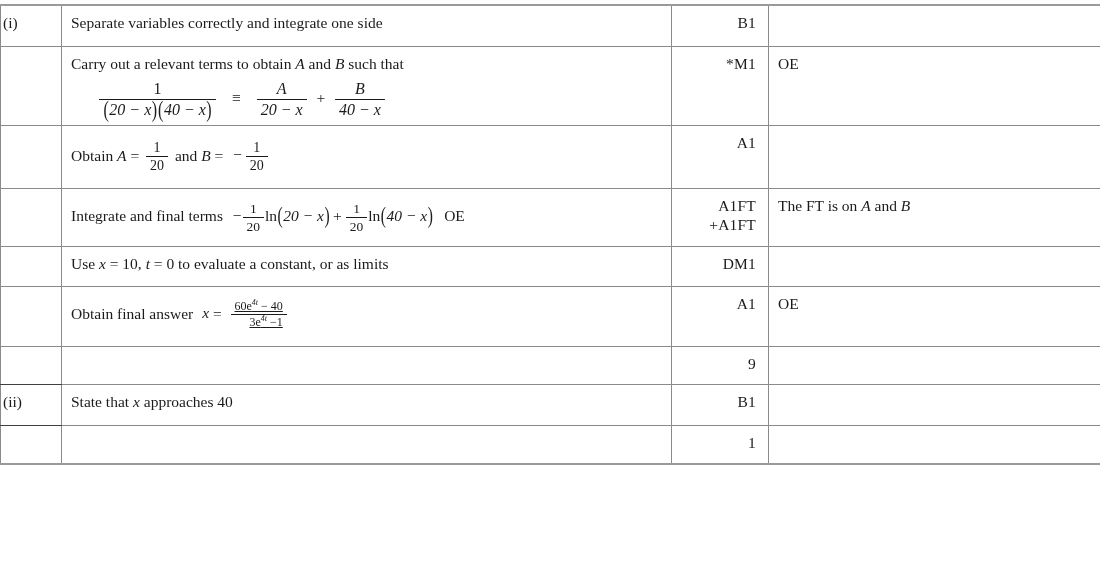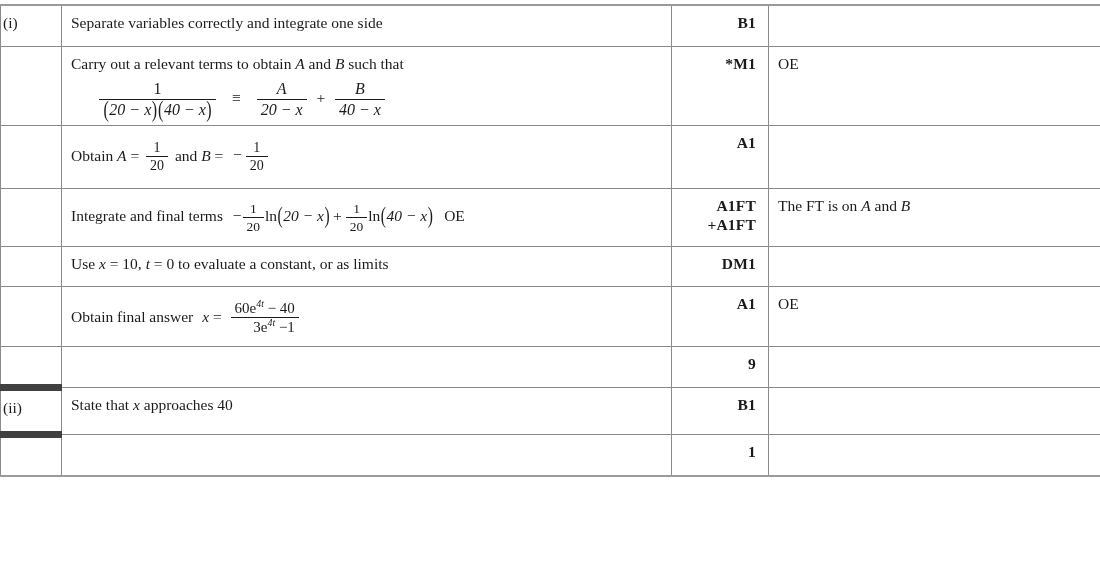--- a/index.html
+++ b/index.html
@@ -54,38 +54,38 @@
     font-size: 15.5px;
     line-height: 1.28;
   }
   .cell.part {
     padding-left: 2px;
     padding-top: 7px;
     font-size: 15.5px;
   }
   .cell.mark {
     text-align: right;
-    font-weight: bold;
+    font-weight: normal;
     padding-right: 12px;
     font-size: 15.5px;
     letter-spacing: .2px;
   }
   .cell.comment {
     padding-left: 9px;
     font-size: 15.5px;
   }
 
   
   td.part-cell {
     border-left: none;
     border-top: none;
     border-bottom: none;
   }
   td.part-cell.top-seg { border-top: none; }
-  td.part-cell.rule-below { border-bottom: 7px solid #404040; }
+  td.part-cell.rule-below { border-bottom: 1px solid #404040; }
 
   
   tr.r-h40  td { height: 40px; }
   tr.r-h78  td { height: 77px; }
   tr.r-h62  td { height: 62px; }
   tr.r-h57  td { height: 57px; }
   tr.r-h39  td { height: 39px; }
   tr.r-h59  td { height: 59px; }
   tr.r-h37  td { height: 37px; }
 
@@ -295,21 +295,21 @@
 
       <tr class="r-h59">
         <td class="part-cell">
           <div class="cell part"></div>
         </td>
         <td>
           <div class="cell" style="padding-top:13px;">
             <span>Obtain final answer</span>
             <span class="it" style="margin-left:5px;">x</span>
             <span>=</span>
-            <span class="frac" style="font-size:15px; margin-left:5px;">
+            <span class="frac" style="font-size:12px; margin-left:5px;text-decoration:underline;">
               <span class="num"><span>60e</span><sup class="exp it">4t</sup> <span>− 40</span></span>
               <span class="den"><span>3e</span><sup class="exp it">4t</sup> <span>−1</span></span>
             </span>
           </div>
         </td>
         <td>
           <div class="cell mark">A1</div>
         </td>
         <td>
           <div class="cell comment">OE</div>

